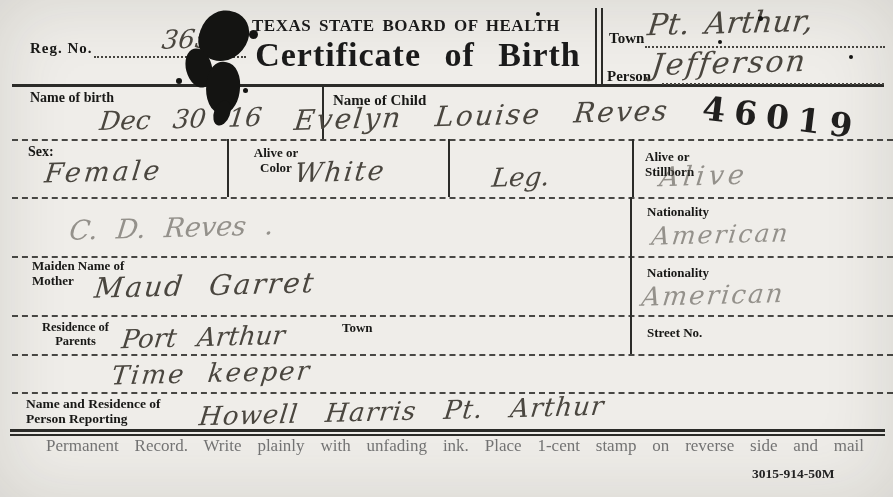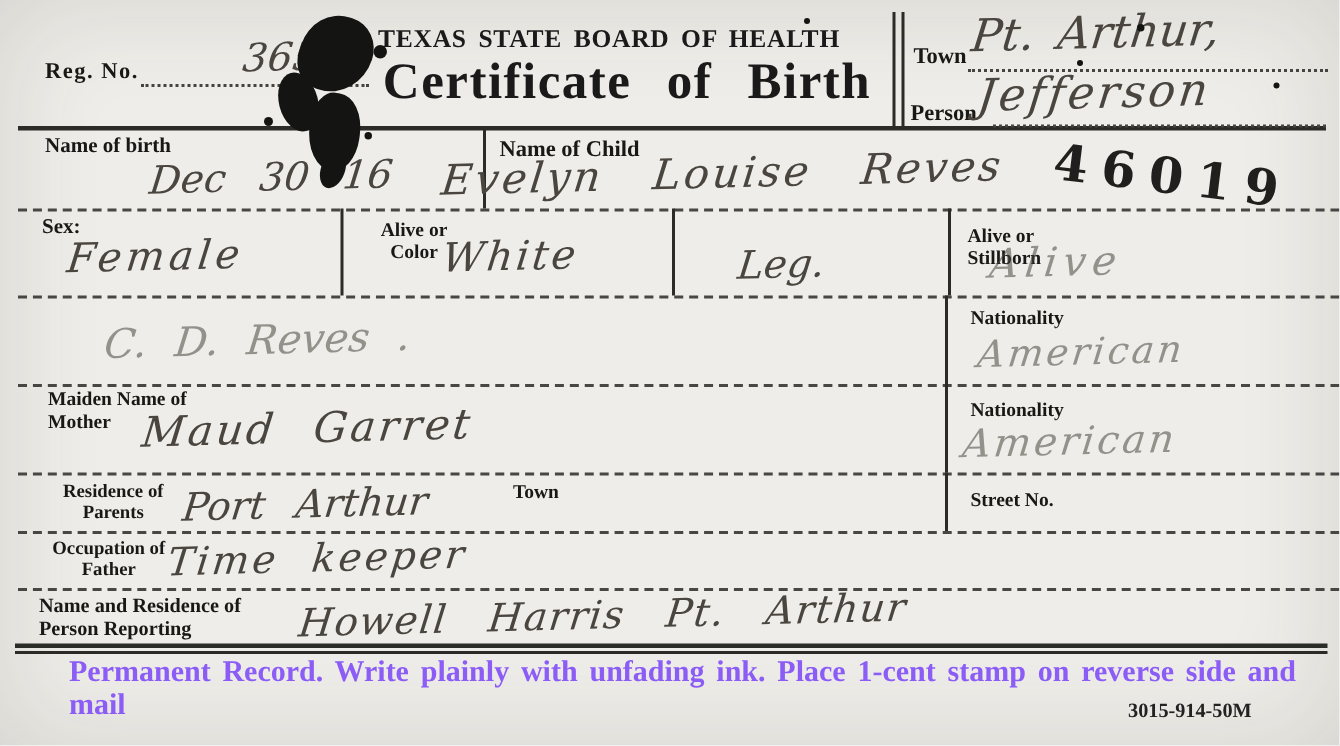--- a/index.html
+++ b/index.html
@@ -20,21 +20,21 @@
   .hl.thick{border-top-width:3px;}
   .vl{position:absolute;width:0;border-left:2px solid #2b2b28;}
   .dots{position:absolute;height:0;border-bottom:2px dotted #46443f;}
   .board{position:absolute;left:248px;top:16px;width:316px;text-align:center;
     font-weight:bold;font-size:17px;letter-spacing:.5px;word-spacing:3px;}
   .cert{position:absolute;left:238px;top:36px;width:336px;text-align:center;
     font-weight:bold;font-size:34px;word-spacing:14px;letter-spacing:1px;margin-left:12px;}
   .stamp{position:absolute;left:702px;top:98px;font-family:"DejaVu Serif",serif;
     font-weight:bold;font-size:33px;letter-spacing:9px;color:#201f1e;transform:rotate(7deg);}
   .blot{position:absolute;background:#141412;}
-  .foot{position:absolute;font-weight:bold;font-size:20px;color:#8b5cf6;
+  .foot{position:absolute;font-weight:normal;font-size:17px;color:#737373;
     text-align:justify;text-align-last:justify;line-height:1.1;}
   .formno{position:absolute;font-weight:bold;font-size:13.5px;color:#222;}
 </style>
 </head>
 <body>
 
 <div class="scan">
 
   <div class="hl thick" style="left:12px;top:84px;width:872px;"></div>
   <div class="hl dash" style="left:12px;top:139px;width:881px;"></div>
@@ -93,21 +93,20 @@
   <div class="lbl" style="left:32px;top:259px;width:105px;">Maiden Name of Mother</div>
   <div class="hw" style="left:95px;top:272px;font-size:28px;word-spacing:14px;letter-spacing:2px;">Maud Garret</div>
   <div class="lbl" style="left:647px;top:266px;">Nationality</div>
   <div class="hw faded" style="left:642px;top:282px;font-size:26px;letter-spacing:2px;">American</div>
 
   <div class="lbl" style="left:28px;top:320px;width:95px;text-align:center;font-size:12.5px;">Residence of Parents</div>
   <div class="lbl" style="left:342px;top:321px;">Town</div>
   <div class="hw" style="left:122px;top:324px;font-size:26px;word-spacing:12px;">Port Arthur</div>
   <div class="lbl" style="left:647px;top:326px;">Street No.</div>
 
-  <div class="lbl" style="left:30px;top:358px;width:85px;text-align:center;font-size:12.5px;">Occupation of Father</div>
   <div class="hw" style="left:112px;top:360px;font-size:26px;word-spacing:12px;letter-spacing:2px;">Time keeper</div>
 
   <div class="lbl" style="left:26px;top:396px;width:170px;font-size:13.5px;">Name and Residence of Person Reporting</div>
   <div class="hw" style="left:200px;top:398px;font-size:26px;word-spacing:18px;letter-spacing:1px;">Howell Harris   Pt. Arthur</div>
 
   <div class="foot" style="left:46px;top:437px;width:818px;">Permanent Record.  Write plainly with unfading ink.  Place 1-cent stamp on reverse side and mail</div>
   <div class="formno" style="left:752px;top:466px;">3015-914-50M</div>
 
   <div class="blot" style="left:200px;top:10px;width:48px;height:52px;border-radius:55% 45% 60% 40%;transform:rotate(18deg);"></div>
   <div class="blot" style="left:186px;top:48px;width:26px;height:40px;border-radius:50%;transform:rotate(-15deg);"></div>

